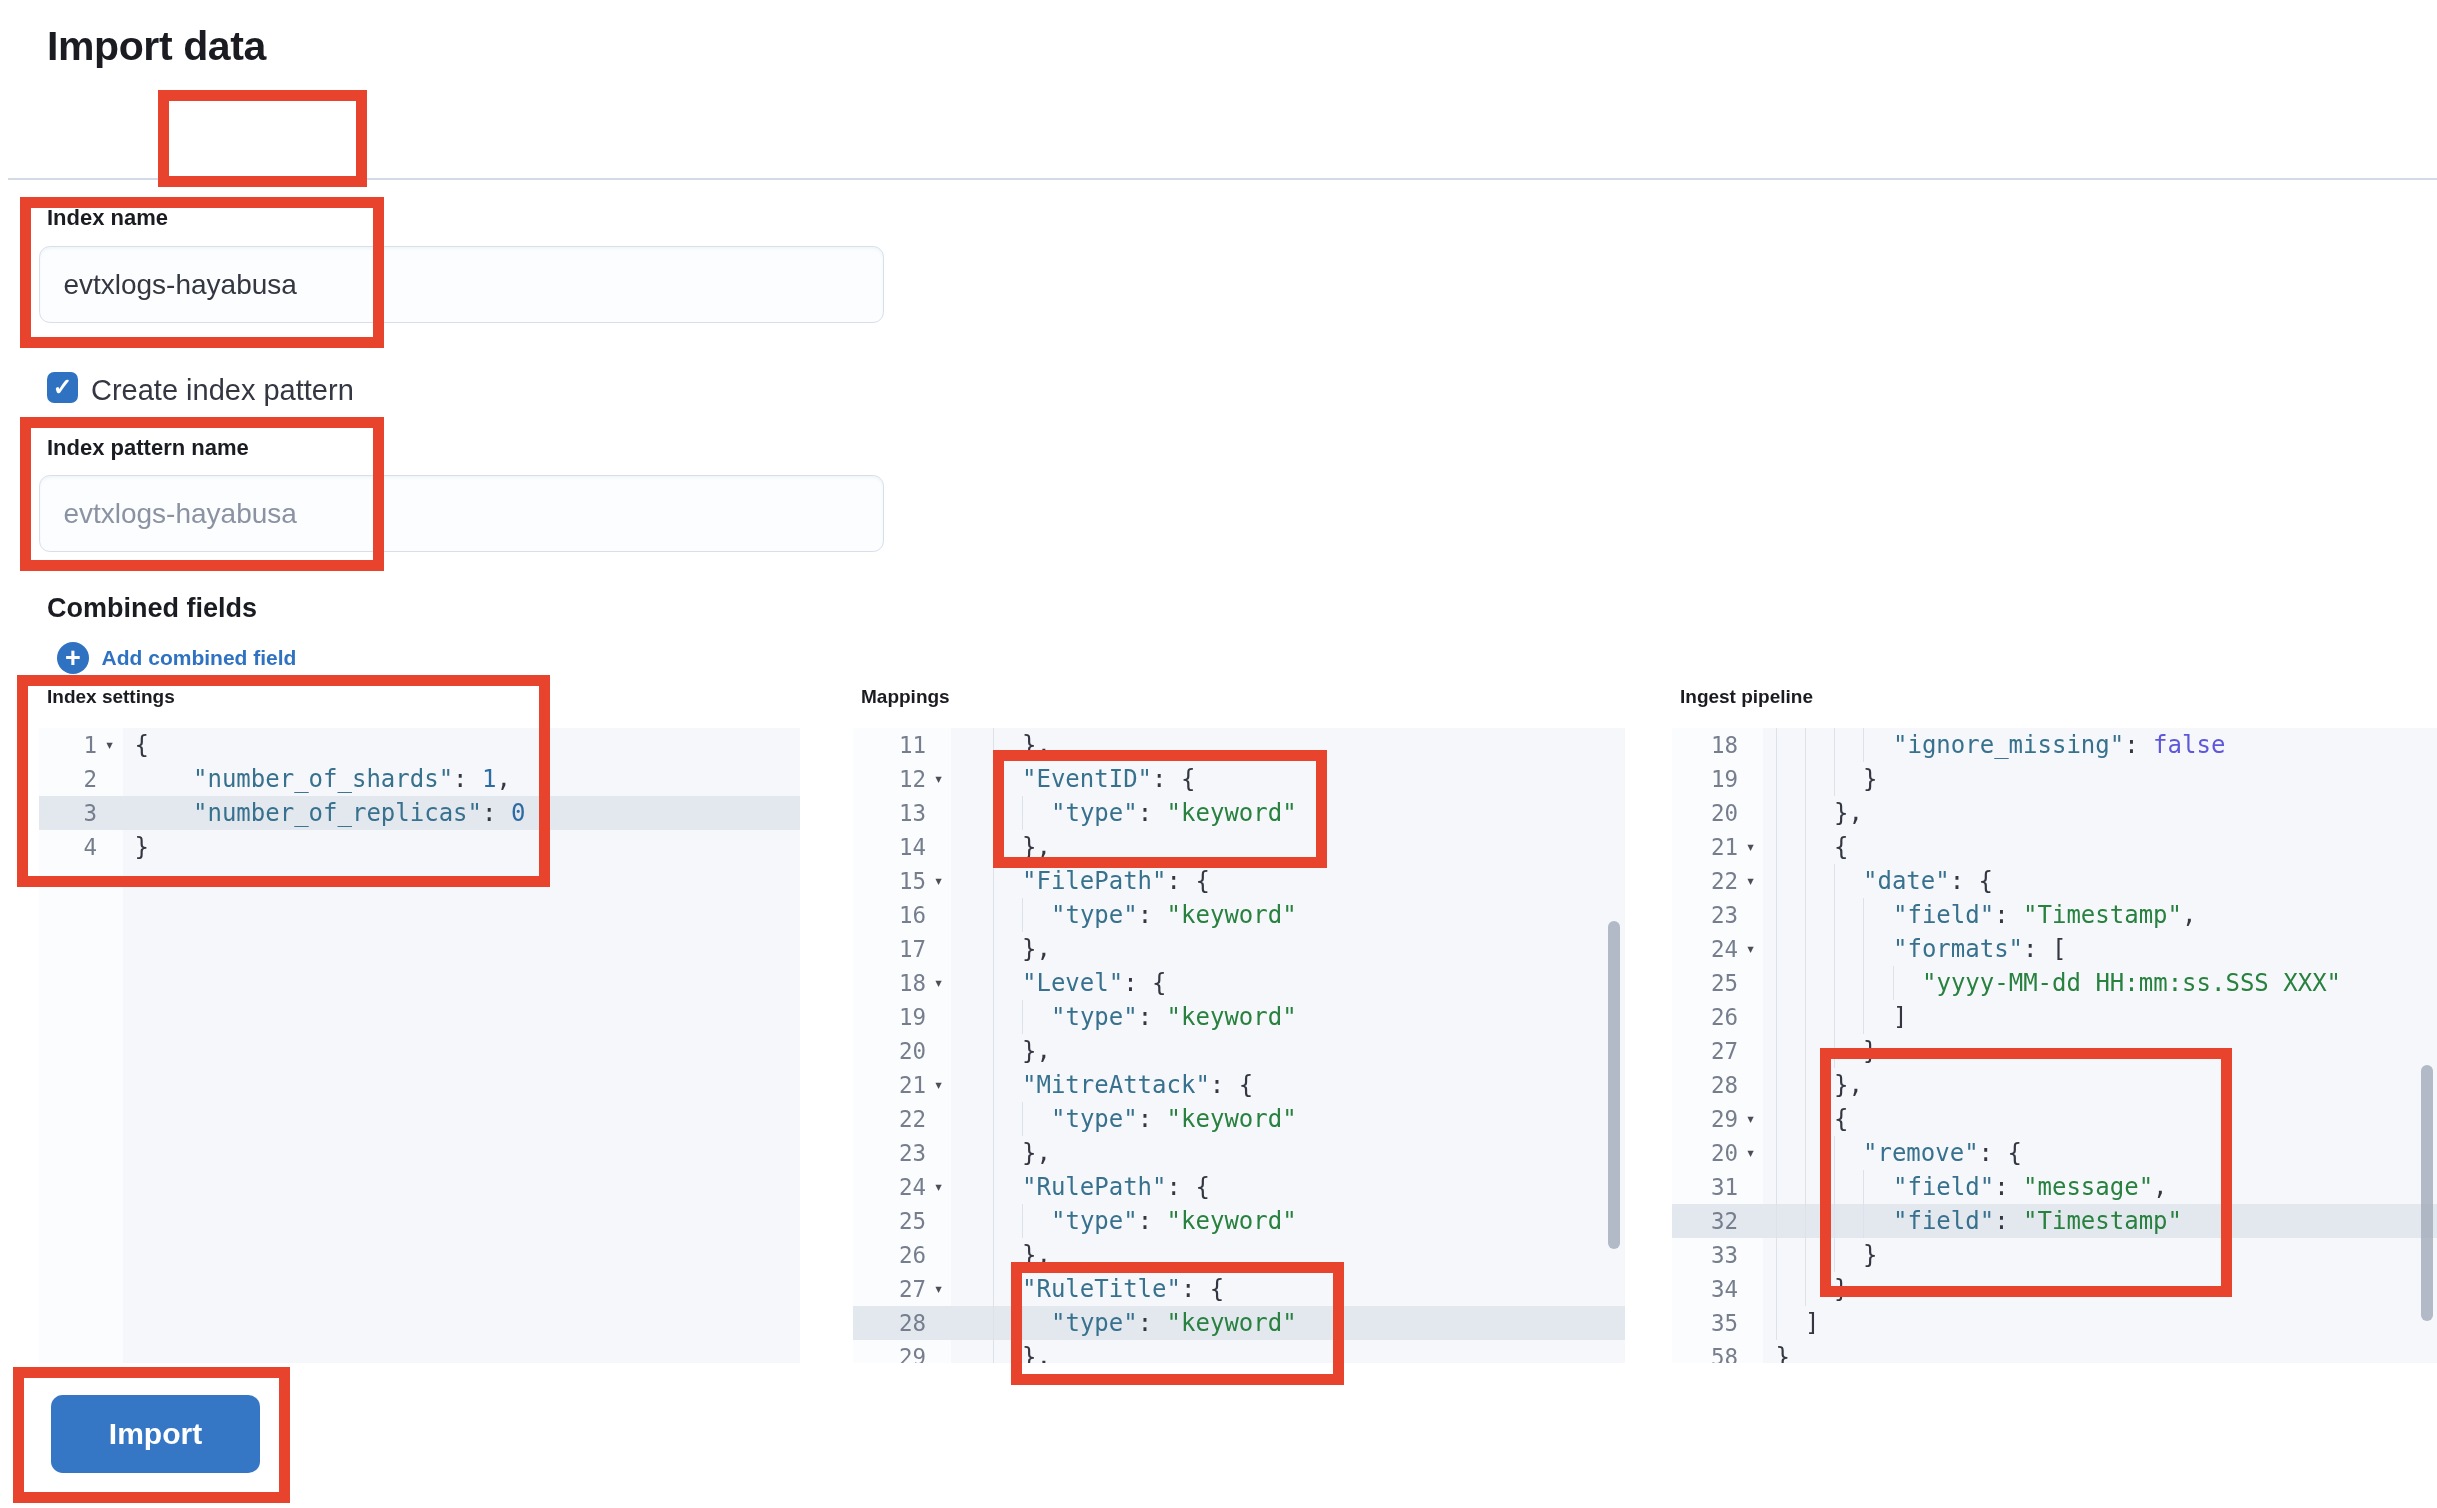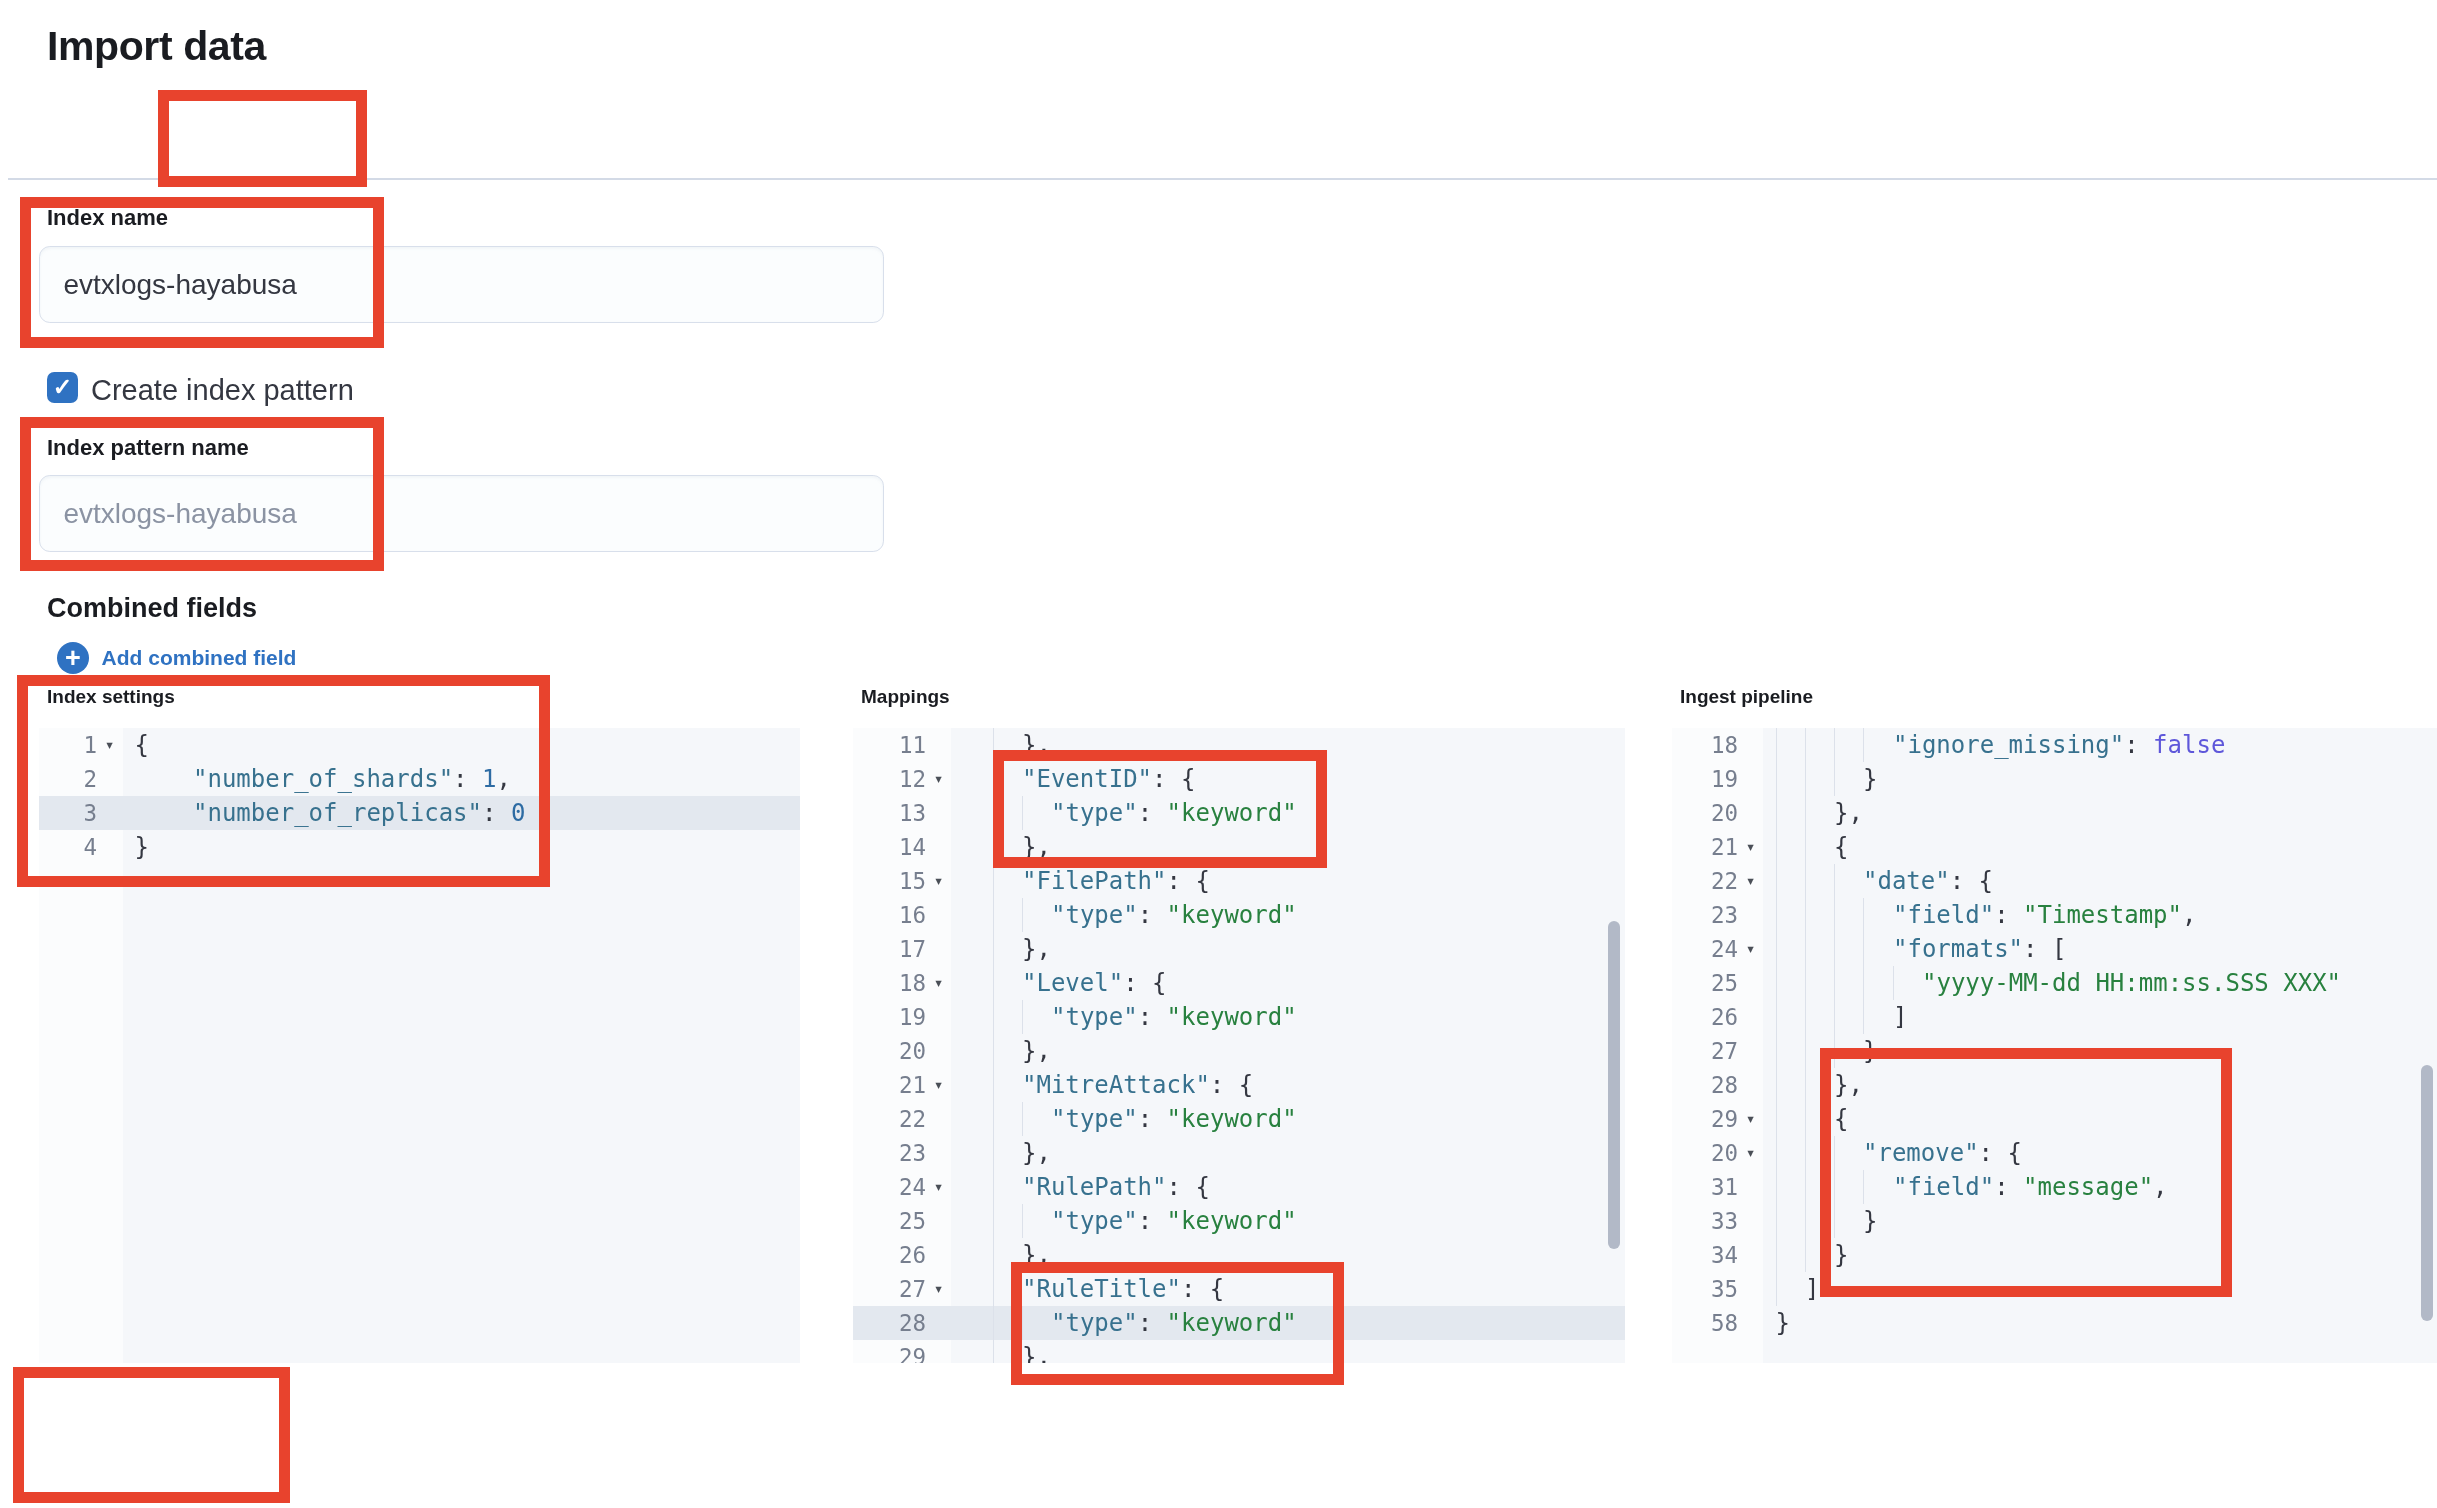--- a/index.html
+++ b/index.html
@@ -296,20 +296,25 @@
         <div class="cm-row">
           <span class="cm-num" style="width: 66px;">20</span>
           <span class="cm-fold">▾</span>
           <span class="cm-code"><i class="cm-guide" style="left: 12.6px;"></i><i class="cm-guide" style="left: 42px;"></i><i class="cm-guide" style="left: 71px;"></i><span class="cm-text" style="padding-left: 100px;"><span class="tk-ky">"remove"</span><span class="tk-pu">: {</span></span></span>
         </div>
         <div class="cm-row">
           <span class="cm-num" style="width: 66px;">31</span>
           <span class="cm-fold"></span>
           <span class="cm-code"><i class="cm-guide" style="left: 12.6px;"></i><i class="cm-guide" style="left: 42px;"></i><i class="cm-guide" style="left: 71px;"></i><i class="cm-guide" style="left: 100px;"></i><span class="cm-text" style="padding-left: 130px;"><span class="tk-ky">"field"</span><span class="tk-pu">: </span><span class="tk-st">"message"</span><span class="tk-pu">,</span></span></span>
         </div>
+        <div class="cm-row hl">
+          <span class="cm-num" style="width: 66px;">32</span>
+          <span class="cm-fold"></span>
+          <span class="cm-code"><i class="cm-guide" style="left: 12.6px;"></i><i class="cm-guide" style="left: 42px;"></i><i class="cm-guide" style="left: 71px;"></i><i class="cm-guide" style="left: 100px;"></i><span class="cm-text" style="padding-left: 130px;"><span class="tk-ky">"field"</span><span class="tk-pu">: </span><span class="tk-st">"Timestamp"</span></span></span>
+        </div>
         <div class="cm-row">
           <span class="cm-num" style="width: 66px;">33</span>
           <span class="cm-fold"></span>
           <span class="cm-code"><i class="cm-guide" style="left: 12.6px;"></i><i class="cm-guide" style="left: 42px;"></i><i class="cm-guide" style="left: 71px;"></i><span class="cm-text" style="padding-left: 100px;"><span class="tk-pu">}</span></span></span>
         </div>
         <div class="cm-row">
           <span class="cm-num" style="width: 66px;">34</span>
           <span class="cm-fold"></span>
           <span class="cm-code"><i class="cm-guide" style="left: 12.6px;"></i><i class="cm-guide" style="left: 42px;"></i><span class="cm-text" style="padding-left: 71px;"><span class="tk-pu">}</span></span></span>
         </div>
@@ -320,20 +325,21 @@
         </div>
         <div class="cm-row">
           <span class="cm-num" style="width: 66px;">58</span>
           <span class="cm-fold"></span>
           <span class="cm-code"><span class="cm-text" style="padding-left: 12.6px;"><span class="tk-pu">}</span></span></span>
         </div>
       </div>
     <div class="scroll-thumb" style="top:337px;height:256px;"></div>
   </div>
 
+  <button class="abs import-btn">Import</button>
 
   <div class="ann a1"></div>
   <div class="ann a2"></div>
   <div class="ann a3"></div>
   <div class="ann a4"></div>
   <div class="ann a5"></div>
   <div class="ann a6"></div>
   <div class="ann a7"></div>
   <div class="ann a8"></div>
 

